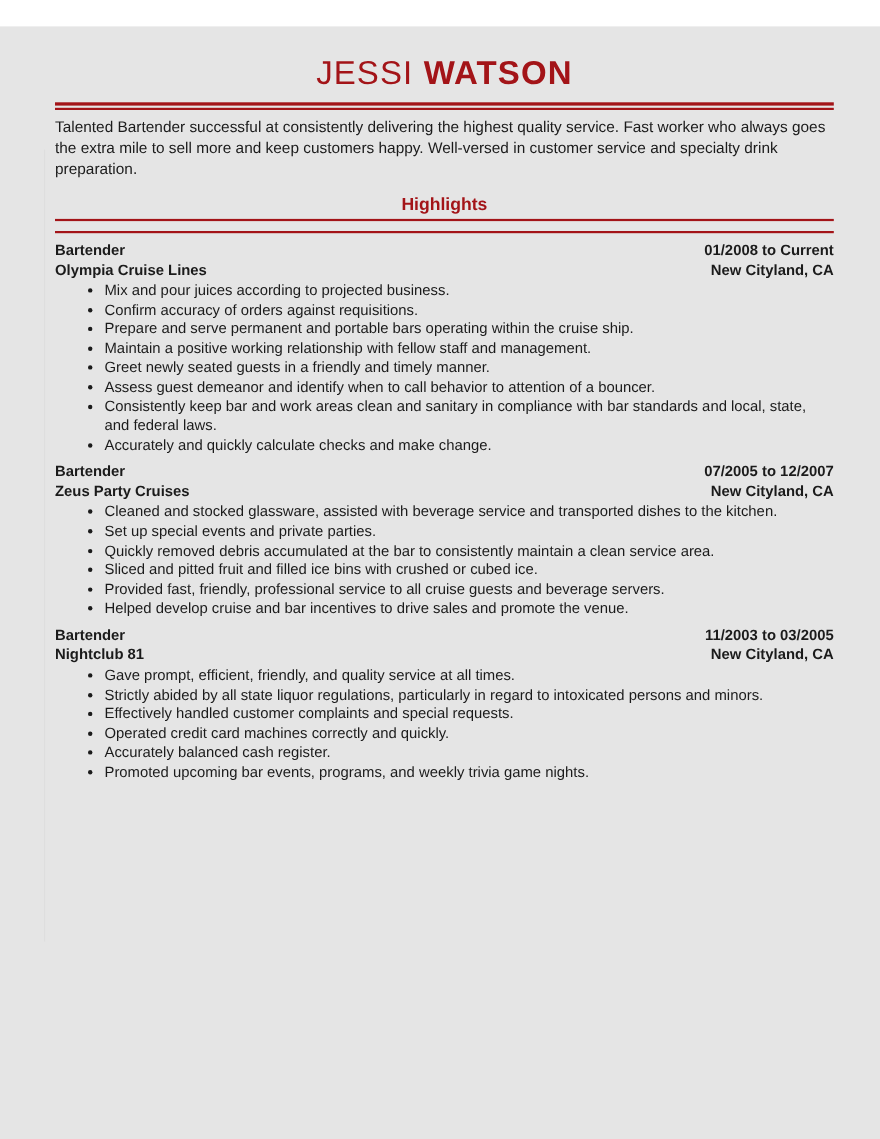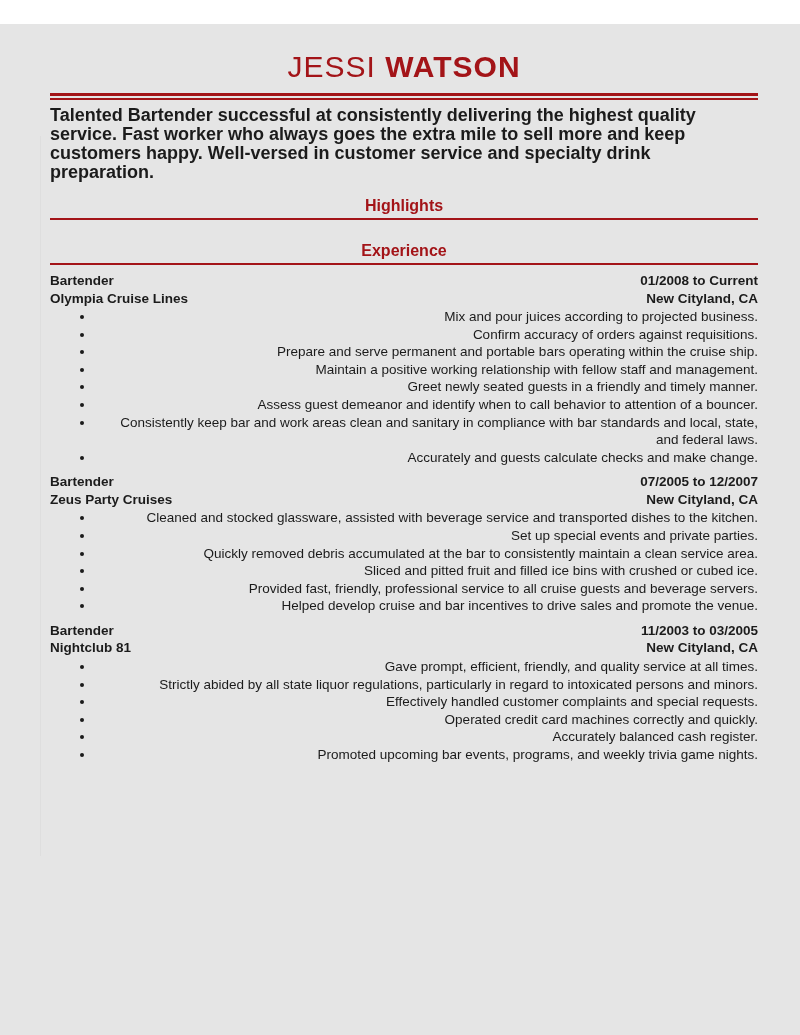--- a/index.html
+++ b/index.html
@@ -58,23 +58,22 @@
     color: var(--accent);
   }
   .thin-rule {
     margin-top: 2px;
     height: 2px;
     background: var(--accent);
   }
   
   .summary-text {
     margin: 6px 0 0;
-    font-size: 18px;
+    font-size: 14px;
     line-height: 19px;
-    font-weight: bold;
   }
   
   .highlight-cols {
     display: flex;
     margin-top: 7px;
   }
   .highlight-cols ul {
     flex: 1;
     margin: 0;
     padding-left: 45px;
@@ -95,21 +94,20 @@
   }
   .job-right { text-align: right; white-space: nowrap; }
   .job ul {
     margin: 1px 0 0;
     padding-left: 45px;
     list-style: disc;
   }
   .job li {
     font-size: 13.5px;
     line-height: 17.6px;
-    text-align: right;
   }
 </style>
 </head>
 <body>
 
 <div class="page">
   <div class="left-line"></div>
   <div class="content">
 
     <header>
@@ -123,21 +121,20 @@
     </section>
 
     <section>
       <h2 class="section-heading">Highlights</h2>
       <div class="thin-rule"></div>
       <div class="highlight-cols">
       </div>
     </section>
 
     <section>
-      <h2 class="section-heading">Experience</h2>
       <div class="thin-rule"></div>
       <div>
 
           <div class="job">
             <div class="job-head">
               <div class="job-left">
                 <div>Bartender</div>
                 <div>Olympia Cruise Lines</div>
               </div>
               <div class="job-right">
@@ -147,21 +144,21 @@
             </div>
             <ul>
 
             <li>Mix and pour juices according to projected business.</li>
               <li>Confirm accuracy of orders against requisitions.</li>
               <li>Prepare and serve permanent and portable bars operating within the cruise ship.</li>
               <li>Maintain a positive working relationship with fellow staff and management.</li>
               <li>Greet newly seated guests in a friendly and timely manner.</li>
               <li>Assess guest demeanor and identify when to call behavior to attention of a bouncer.</li>
               <li>Consistently keep bar and work areas clean and sanitary in compliance with bar standards and local, state, and federal laws.</li>
-              <li>Accurately and guests calculate checks and make change.</li>
+              <li>Accurately and quickly calculate checks and make change.</li>
             </ul>
           </div>
 
           <div class="job">
             <div class="job-head">
               <div class="job-left">
                 <div>Bartender</div>
                 <div>Zeus Party Cruises</div>
               </div>
               <div class="job-right">

